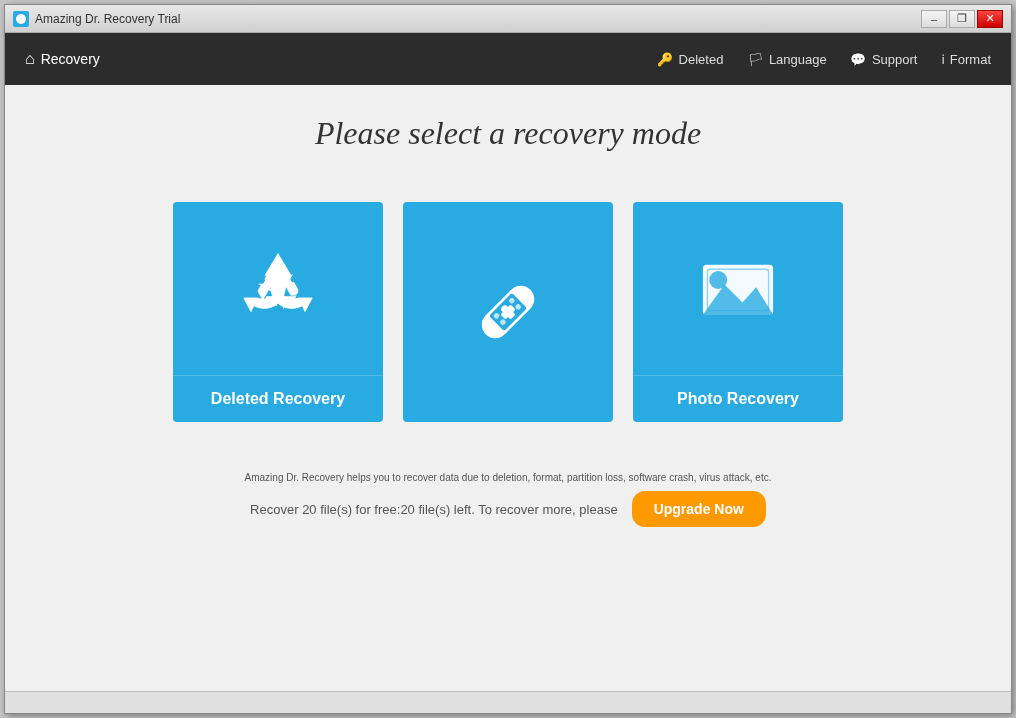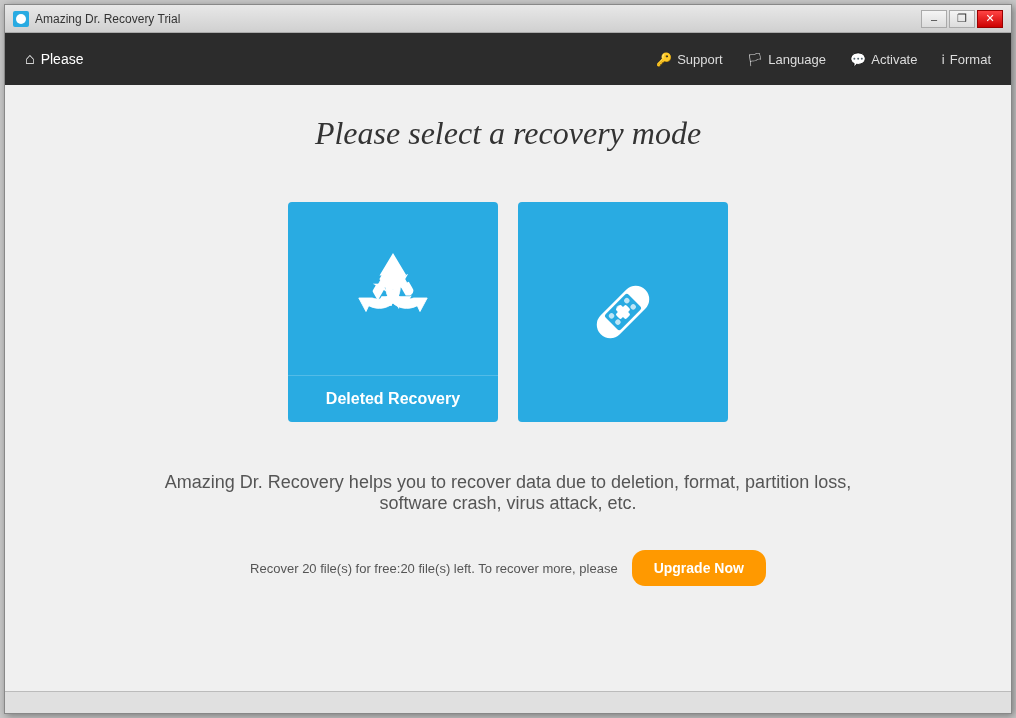--- a/index.html
+++ b/index.html
@@ -148,25 +148,25 @@
       font-weight: 600;
       padding: 14px 10px;
       border-top: 1px solid rgba(255,255,255,0.2);
     }
     .card svg {
       width: 90px;
       height: 90px;
       fill: white;
     }
     .description-text {
-      font-size: 18px;
+      font-size: 10px;
       color: #555;
       text-align: center;
       max-width: 700px;
-      margin-bottom: 36px;
+      margin-bottom: 8px;
     }
     .upgrade-bar {
       display: flex;
       align-items: center;
       gap: 14px;
       font-size: 13px;
       color: #555;
     }
     .upgrade-btn {
       background: #f90;
@@ -204,34 +204,34 @@
     <div class="title-bar-buttons">
       <div class="title-btn">–</div>
       <div class="title-btn">❐</div>
       <div class="title-btn close">✕</div>
     </div>
   </div>
 
   <div class="navbar">
     <div class="nav-left">
       <span class="home-icon">⌂</span>
-      <span>Please</span>
+      <span>Recovery</span>
     </div>
     <div class="nav-right">
       <div class="nav-item">
         <span>🔑</span>
-        <span>Support</span>
+        <span>Deleted</span>
       </div>
       <div class="nav-item">
         <span>🏳</span>
         <span>Language</span>
       </div>
       <div class="nav-item">
         <span>💬</span>
-        <span>Activate</span>
+        <span>Support</span>
       </div>
       <div class="nav-item">
         <span>ℹ</span>
         <span>Format</span>
       </div>
     </div>
   </div>
 
   <div class="main-content">
     <h1 class="page-title">Please select a recovery mode</h1>
@@ -274,20 +274,37 @@
               <circle cx="62" cy="54" r="3" fill="white" opacity="0.7"></circle>
 
               <rect x="46" y="42" width="8" height="16" rx="2" fill="white"></rect>
               <rect x="42" y="46" width="16" height="8" rx="2" fill="white"></rect>
             </g>
           </svg>
         </div>
       </div>
 
 
+      <div class="card">
+        <div class="card-icon-area">
+
+          <svg viewBox="0 0 100 100">
+
+            <rect x="10" y="22" width="80" height="58" rx="5" fill="white" opacity="0.95"></rect>
+            <rect x="10" y="22" width="80" height="58" rx="5" fill="none" stroke="#29abe2" stroke-width="2"></rect>
+
+            <polygon points="10,80 35,45 55,65 70,48 90,80" fill="#29abe2" opacity="0.8"></polygon>
+
+            <circle cx="28" cy="40" r="10" fill="#29abe2" opacity="0.8"></circle>
+
+            <rect x="16" y="28" width="68" height="46" rx="3" fill="none" stroke="#29abe2" stroke-width="1.5" opacity="0.5"></rect>
+          </svg>
+        </div>
+        <div class="card-label">Photo Recovery</div>
+      </div>
 
     </div>
 
     <p class="description-text">Amazing Dr. Recovery helps you to recover data due to deletion, format, partition loss, software crash, virus attack, etc.</p>
 
     <div class="upgrade-bar">
       <span>Recover 20 file(s) for free:20 file(s) left. To recover more, please</span>
       <button class="upgrade-btn">Upgrade Now</button>
     </div>
   </div>

